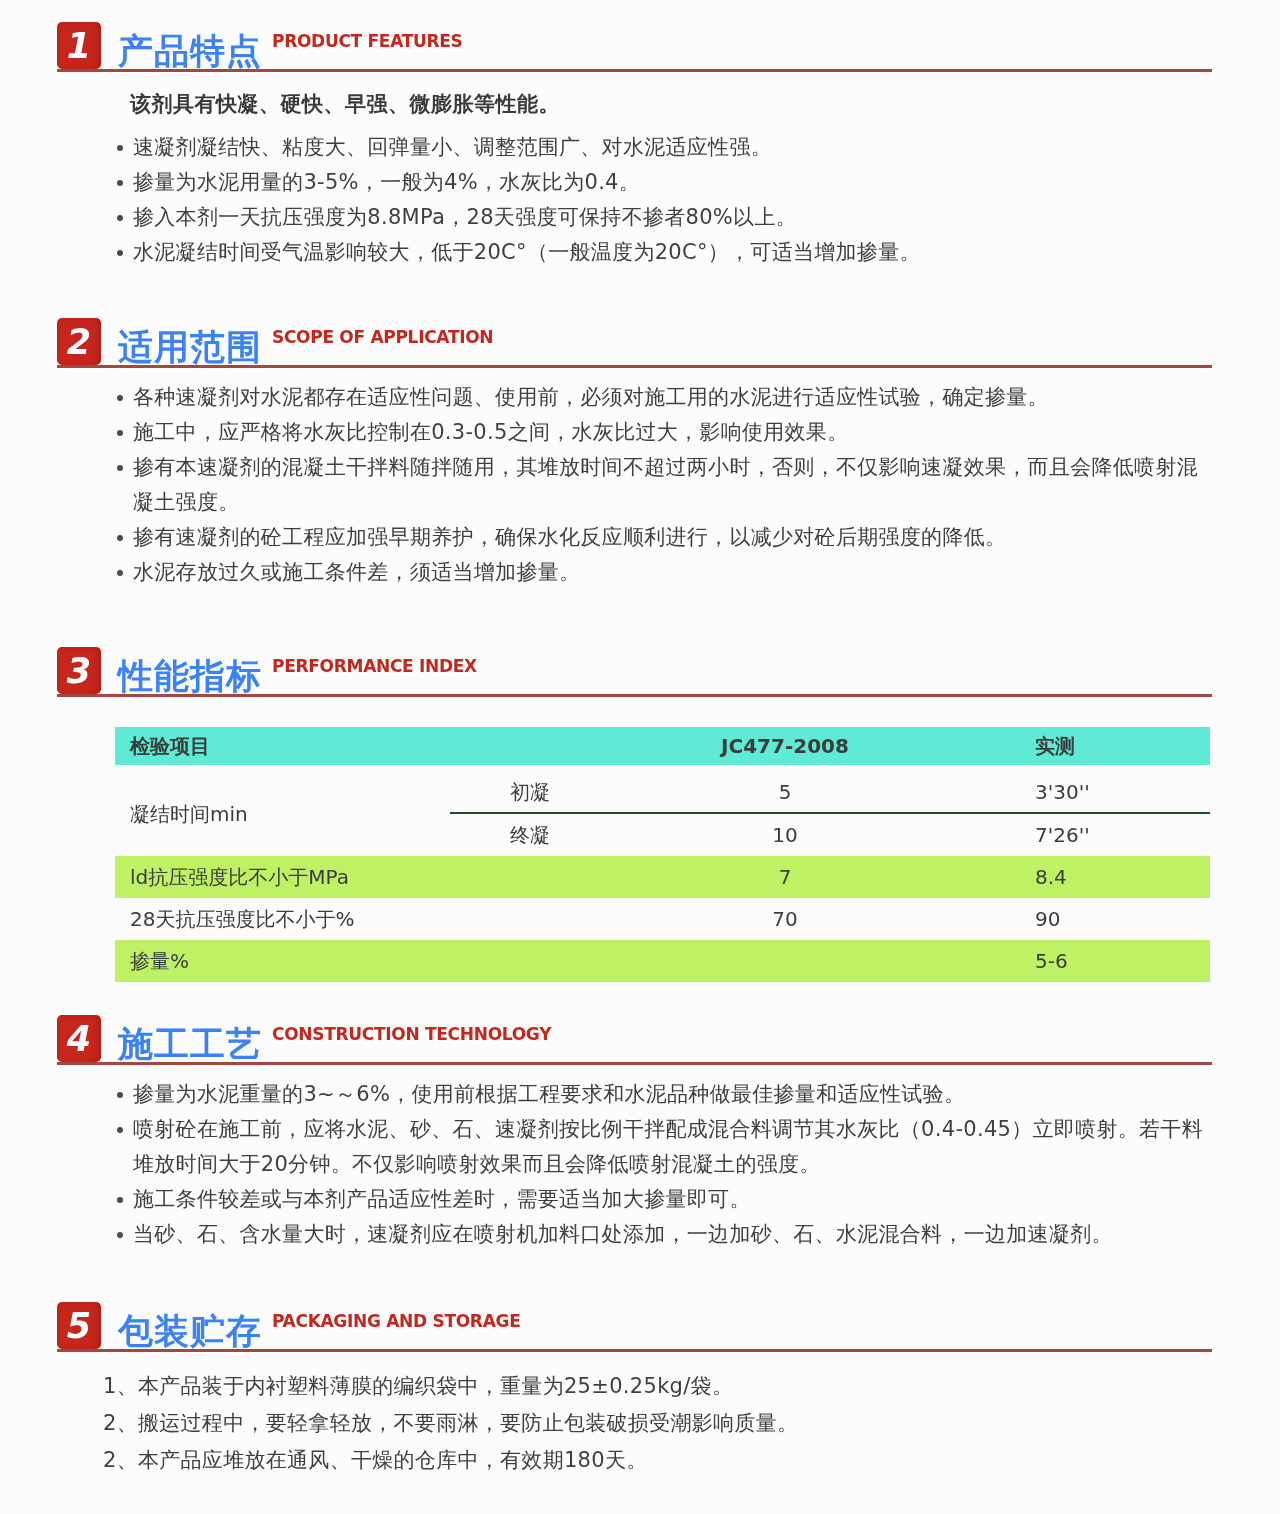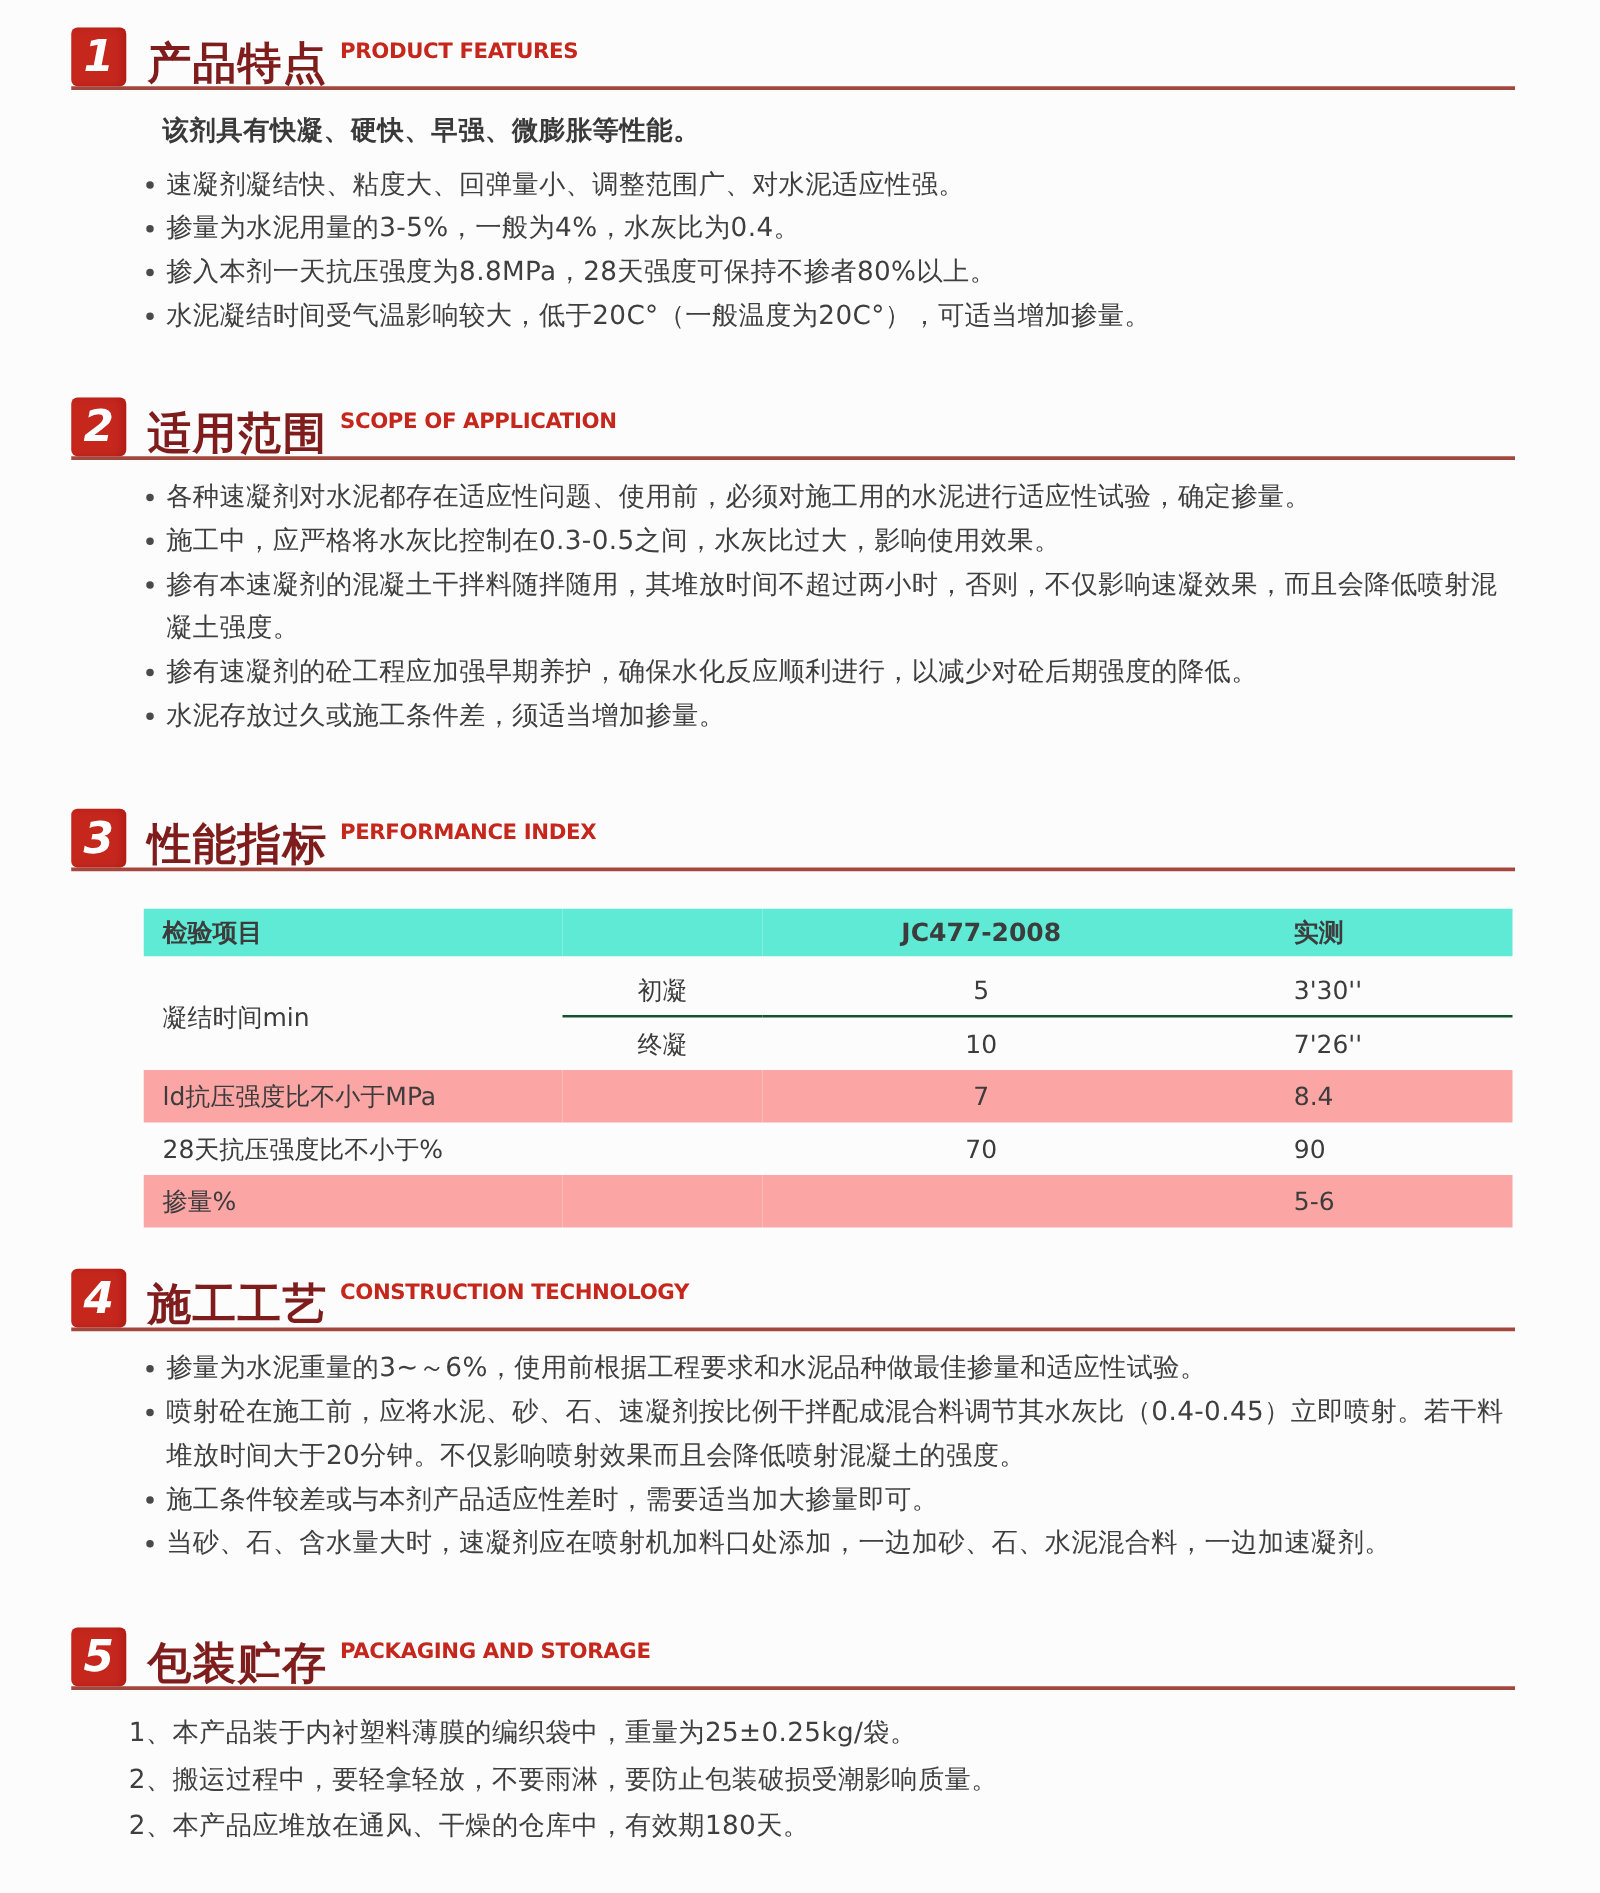--- a/index.html
+++ b/index.html
@@ -20,21 +20,21 @@
   }
   .num-box {
     width:44px; height:47px; background:#c5271d;
     border-radius:5px 5px 5px 5px;
     box-shadow: inset -4px 0 5px rgba(120,0,0,.25);
     color:#fff; font-size:35px; font-weight:bold; font-style:italic;
     display:flex; align-items:center; justify-content:center;
     flex:0 0 auto;
   }
   .cn-title {
-    color:#7f1d1d; font-size:35px; font-weight:bold; line-height:1;
+    color:#3b82f6; font-size:35px; font-weight:bold; line-height:1;
     margin-left:17px; letter-spacing:1px;
   }
   .en-title {
     color:#c5271d; font-size:17px; font-weight:bold; letter-spacing:-0.3px;
     margin-left:10px; padding-bottom:18px;
   }
 
   
   .content { margin-left:115px; margin-right:62px; max-width:1100px; }
   .intro {
@@ -75,21 +75,21 @@
   }
   .ptable thead th.col-item { padding-left:15px; }
   .ptable thead th.col-std  { text-align:center; }
   .ptable thead th.col-meas { padding-left:75px; }
   .ptable tr.spacer td { height:7px; background:transparent; }
   .ptable tbody td { height:42px; }
   .ptable td.cell-item { padding-left:15px; text-align:left; }
   .ptable td.cell-sub  { text-align:center; }
   .ptable td.cell-std  { text-align:center; }
   .ptable td.cell-meas { padding-left:75px; text-align:left; }
-  .ptable tr.gray td { background:#fca5a5;margin-top:40px; }
+  .ptable tr.gray td { background:#bef264;margin-top:40px; }
   .ptable td.divb { border-bottom:2px solid #14532d; }
 </style>
 </head>
 <body>
 
 <div class="page">
 
   <div class="sec-header">
     <div class="num-box">1</div>
     <div class="cn-title">产品特点</div>

